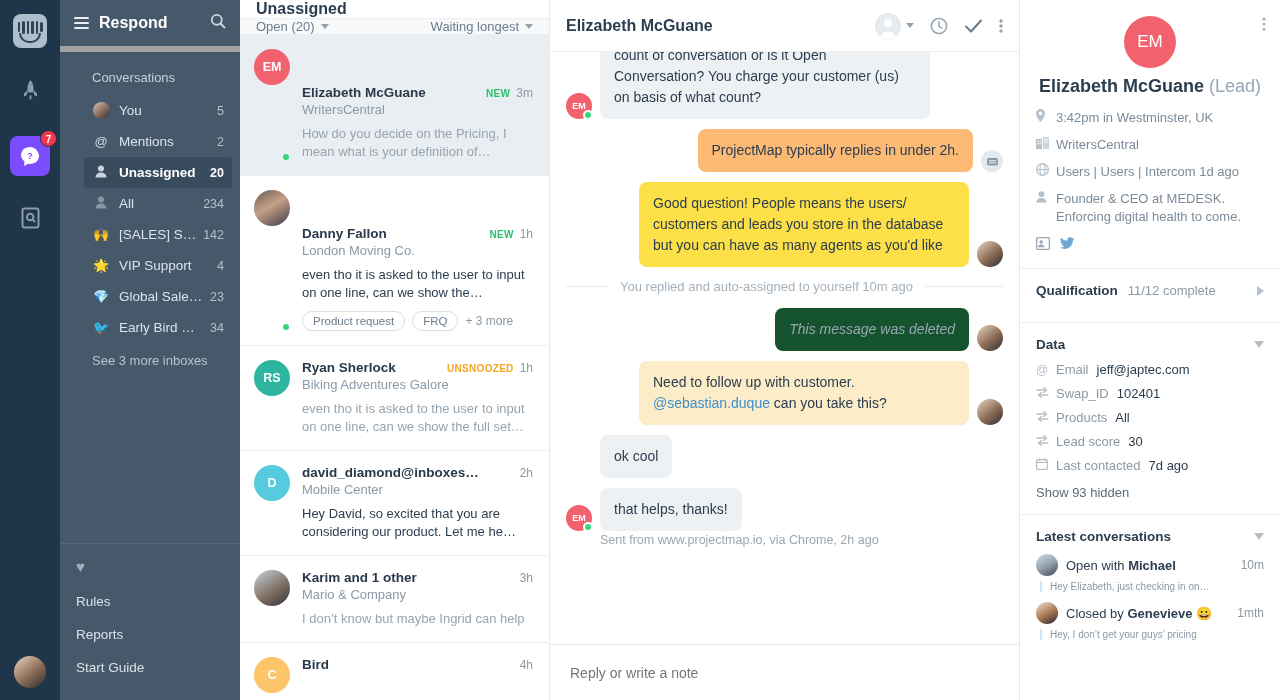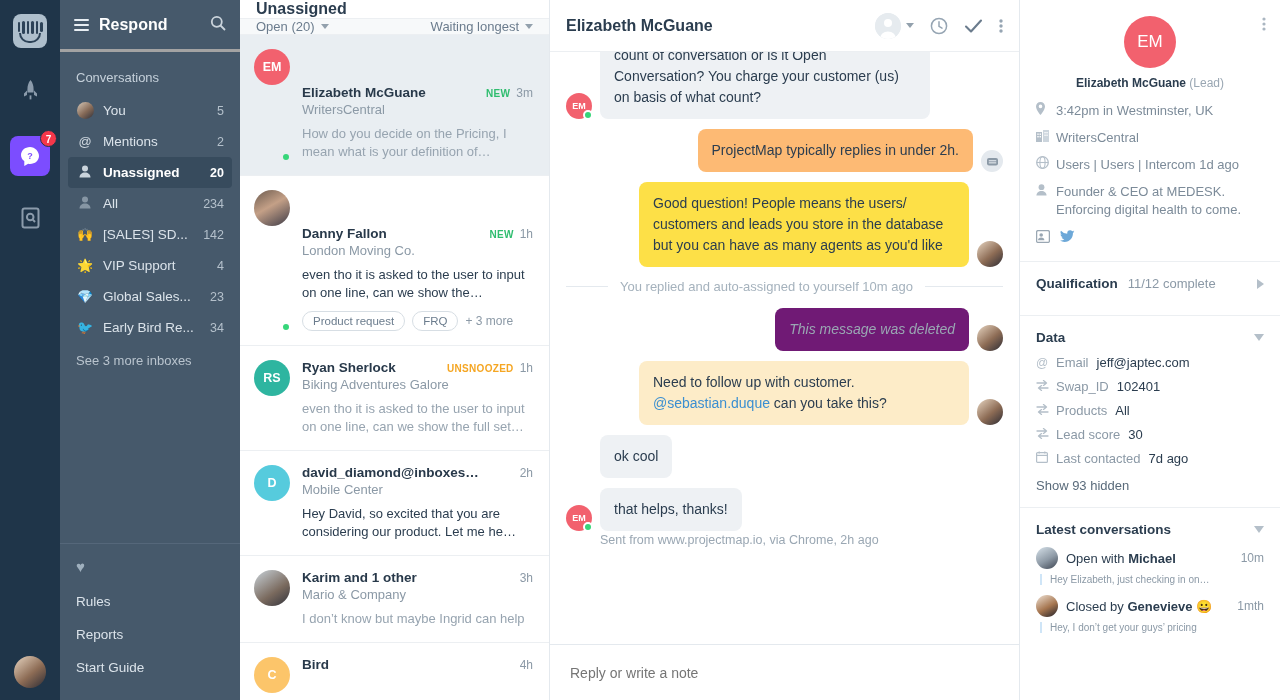--- a/index.html
+++ b/index.html
@@ -49,27 +49,27 @@
     background: #d9b48f; cursor: pointer;
   }
 
   
   .nav {
     width: 180px; flex: 0 0 180px; background: #46596b;
     display: flex; flex-direction: column; color: #d6dee6;
   }
   .nav-head {
     height: 52px; display: flex; align-items: center; padding: 0 14px;
-    border-bottom: 3px solid #a3a3a3;
+    border-bottom: 6px solid #a3a3a3;
   }
   .hamburger { width: 15px; cursor: pointer; }
   .hamburger i { display: block; height: 2px; background: #e8eef3; margin: 3px 0; border-radius: 1px;}
   .nav-title { font-size: 16px; font-weight: bold; color: #fff; margin-left: 10px; flex: 1; }
   .nav-search { cursor: pointer; opacity: .85; }
-  .nav-scroll { flex: 1; padding-top: 12px; overflow: hidden; }
+  .nav-scroll { flex: 1; padding-top: 12px; overflow: hidden; padding-left: 16px; }
   .nav-section { font-size: 13px; color: #c5d0da; padding: 6px 16px 10px; }
   .nav-item {
     display: flex; align-items: center; height: 31px; margin: 0 8px;
     padding: 0 8px; border-radius: 4px; font-size: 13.5px; cursor: pointer;
     color: #dbe3ea;
   }
   .nav-item.active { background: #374b5d; color: #fff; font-weight: bold; }
   .nav-ico {
     width: 18px; flex: 0 0 18px; margin-right: 9px; text-align: center;
     font-size: 13px; opacity: .9; line-height: 1;
@@ -159,21 +159,21 @@
   .msg-row { display: flex; align-items: flex-end; margin-bottom: 10px; }
   .msg-row.out { justify-content: flex-end; }
   .bubble {
     max-width: 330px; border-radius: 8px; padding: 11px 14px;
     font-size: 14px; line-height: 21px; color: #2b3d4f;
   }
   .bubble.in { background: #eef1f4; }
   .bubble.bot { background: #fdba74; }
   .bubble.out { background: #fde047; }
   .bubble.note { background: #fdecc8; }
-  .bubble.deleted { background: #701a75; color: #9aa7b3; font-style: italic; }
+  .bubble.deleted { background: #14532d; color: #9aa7b3; font-style: italic; }
   .bubble a { color: #3b8fd1; text-decoration: none; }
   .m-ava-wrap { position: relative; width: 26px; flex: 0 0 26px; }
   .m-ava {
     width: 26px; height: 26px; border-radius: 50%; overflow: hidden; color: #fff;
     display: flex; align-items: center; justify-content: center; font-size: 9px; font-weight: bold;
   }
   .m-left { margin-right: 8px; }
   .m-right { margin-left: 8px; }
   .m-spacer { width: 34px; flex: 0 0 34px; }
   .divider-note {
@@ -197,21 +197,21 @@
 
   
   .panel { width: 260px; flex: 0 0 260px; background: #fff; display: flex; flex-direction: column; overflow: hidden; }
   .panel-top { padding: 16px 16px 14px; position: relative; border-bottom: 1px solid #eceff2; }
   .panel-dots { position: absolute; right: 14px; top: 16px; cursor: pointer; color: #aab6c1; }
   .panel-ava-wrap { display: flex; justify-content: center; margin-bottom: 8px; position: relative; }
   .panel-ava {
     width: 52px; height: 52px; border-radius: 50%; background: #f2616e; color: #fff;
     display: flex; align-items: center; justify-content: center; font-size: 17px; position: relative;
   }
-  .panel-name { text-align: center; font-size: 12px; font-weight: bold; color: #2b3d4f; margin-bottom: 12px; }
+  .panel-name { text-align: center; font-size: 18px; font-weight: bold; color: #2b3d4f; margin-bottom: 12px; }
   .panel-name .lead { font-weight: normal; color: #9aa7b3; }
   .p-row { display: flex; align-items: flex-start; margin-bottom: 9px; font-size: 13px; color: #7c8b99; line-height: 18px; }
   .p-ico { flex: 0 0 20px; color: #b4bfc9; text-align: left; font-size: 12px; line-height: 18px; }
   .p-socials { display: flex; gap: 10px; margin-top: 10px; padding-left: 0; color: #9aa7b3; }
   .panel-sec { padding: 14px 16px; border-bottom: 1px solid #eceff2; }
   .sec-head { display: flex; align-items: center; margin-bottom: 10px; }
   .sec-title { font-size: 13.5px; font-weight: bold; color: #2b3d4f; }
   .sec-sub { font-size: 13px; color: #8b99a6; margin-left: 10px; flex: 1; }
   .tri-right { width: 0; height: 0; border-top: 5px solid transparent; border-bottom: 5px solid transparent; border-left: 7px solid #b4bfc9; cursor: pointer; }
   .tri-down { width: 0; height: 0; border-left: 5px solid transparent; border-right: 5px solid transparent; border-top: 7px solid #b4bfc9; cursor: pointer; }

